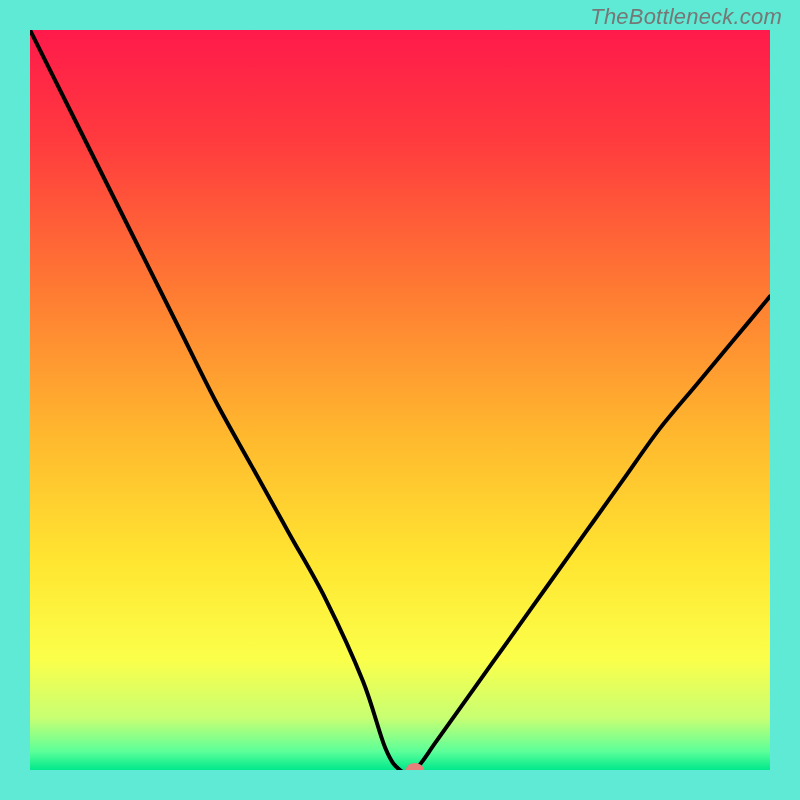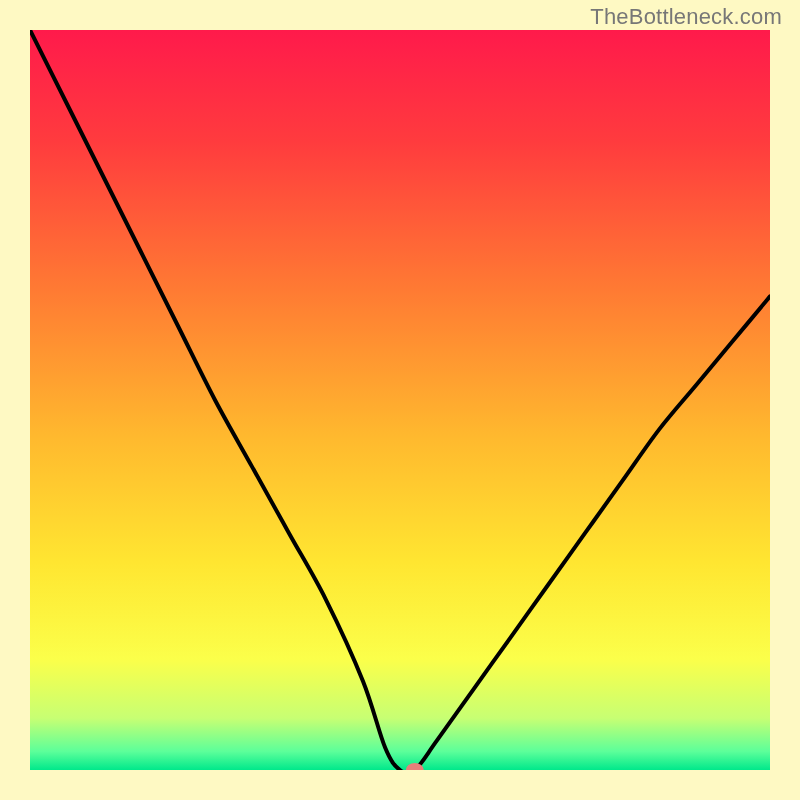--- a/index.html
+++ b/index.html
@@ -7,21 +7,22 @@
     padding: 0;
     width: 800px;
     height: 800px;
     background: #000;
     overflow: hidden;
     font-family: Arial, Helvetica, sans-serif;
   }
   .frame {
     position: absolute;
     inset: 0;
-    background: #fef9c3;
+    background: #5eead4;
+    font-style: italic;
   }
   .watermark {
     position: absolute;
     top: 4px;
     right: 18px;
     color: #777;
     font-size: 22px;
     letter-spacing: 0.2px;
     font-weight: 400;
     user-select: none;

